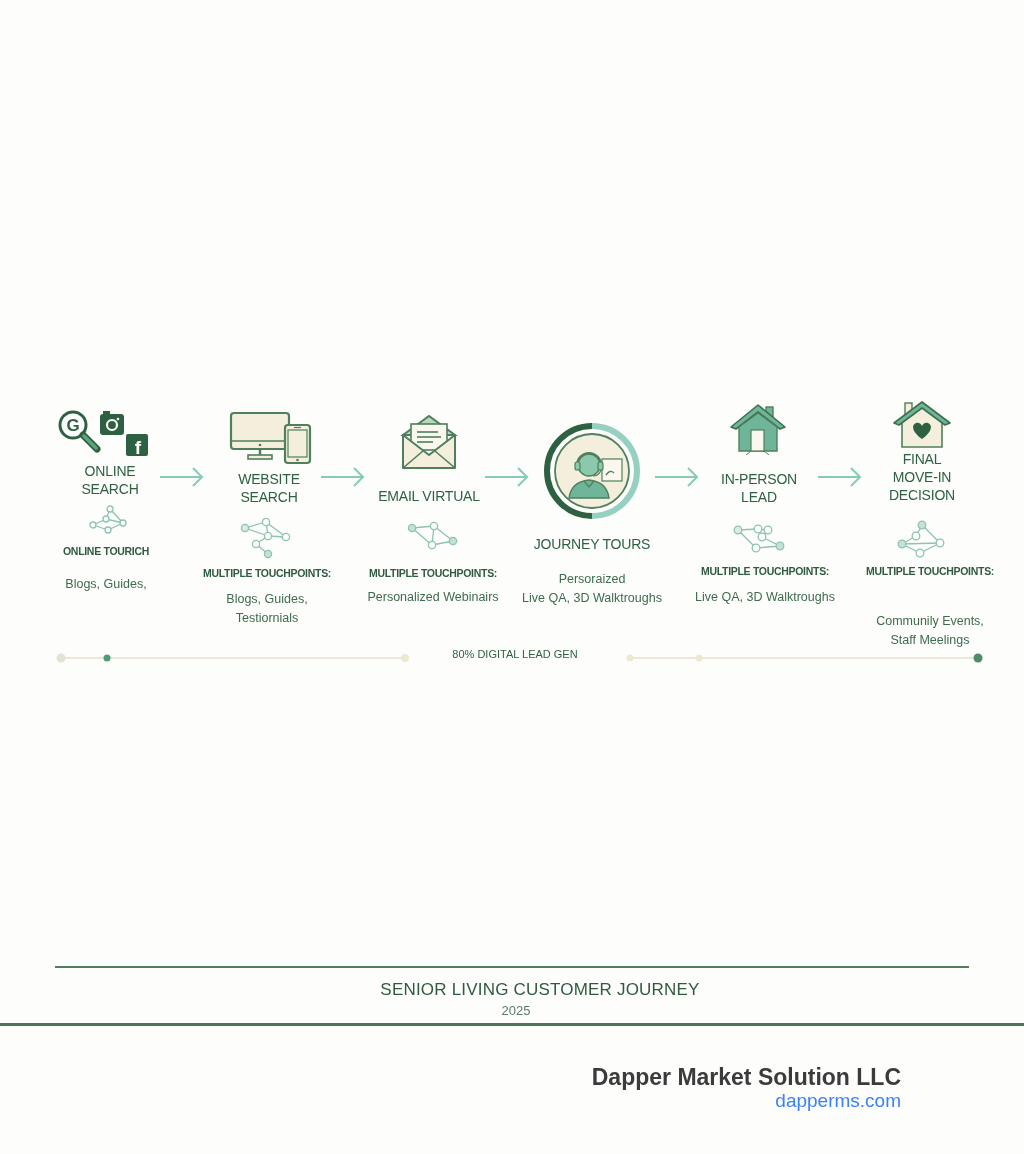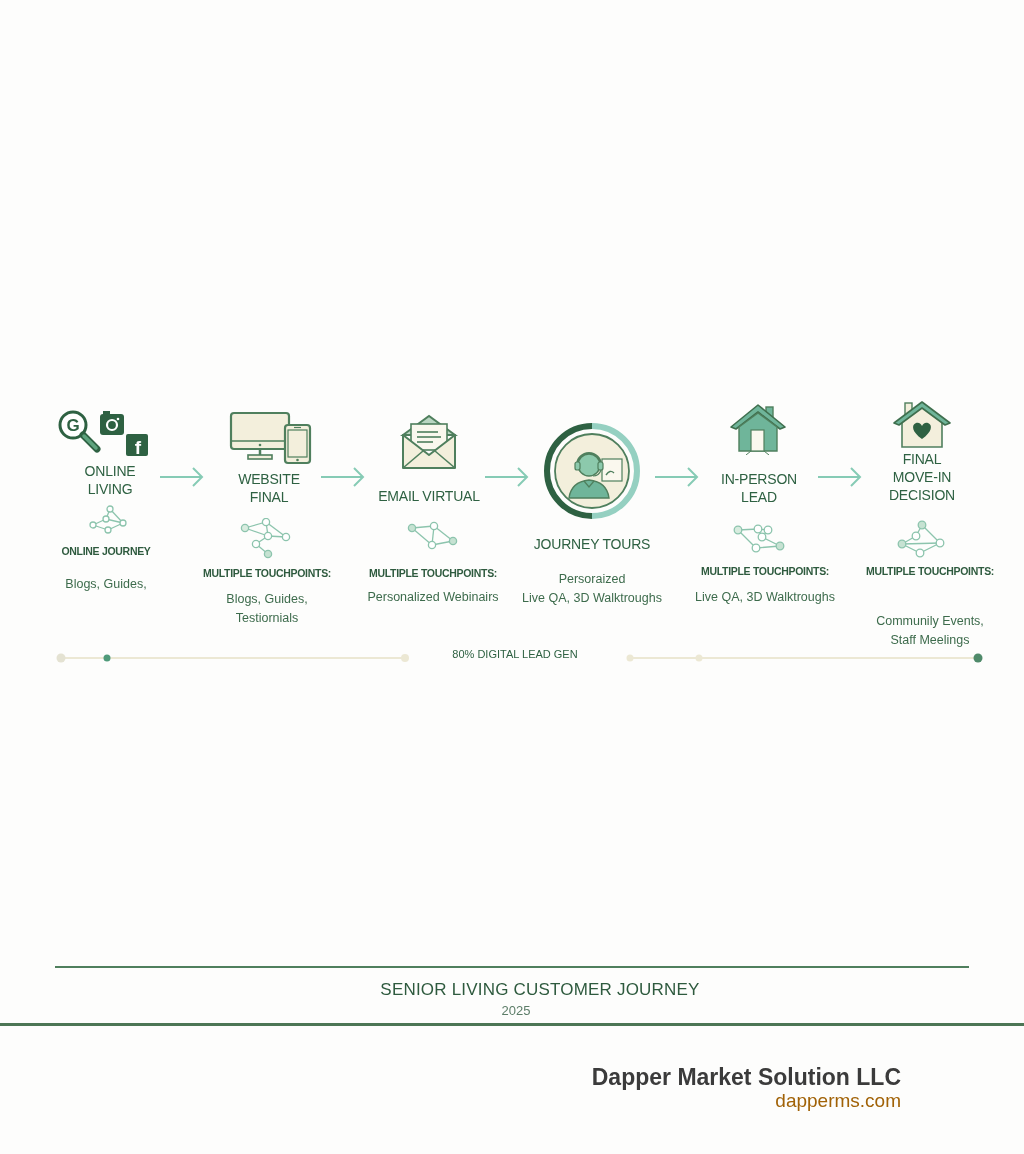--- a/index.html
+++ b/index.html
@@ -30,76 +30,76 @@
     position:absolute; left:0; width:1010px; top:980px; font-size:17px; color:#2e5a3e; text-align:center; letter-spacing:0.2px;padding-left:35px;
   }
   .footer-year {
     position:absolute; left:0; width:1032px; top:1003px; font-size:13px; color:#5c7d68; text-align:center;
   }
   .rule-bottom { position:absolute; left:0; width:1024px; top:1023px; height:3px; background:#4c7655; }
   .brand-name {
     position:absolute; right:123px; top:1064px; font-size:23px; font-weight:bold; color:#3b3b3b; text-align:center;
   }
   .brand-url {
-    position:absolute; right:123px; top:1090px; font-size:19px; color:#a16207; text-align:right;
+    position:absolute; right:123px; top:1090px; font-size:19px; color:#3b82f6; text-align:right;
   }
 </style>
 </head>
 <body>
 
 <svg class="icon" style="left:56px;top:408px" width="96" height="50" viewBox="0 0 96 50">
   <circle cx="17" cy="17" r="13" fill="#fff" stroke="#2e6142" stroke-width="3"></circle>
   <text x="17" y="23" font-family="Liberation Sans, sans-serif" font-size="17" font-weight="bold" fill="#2e6142" text-anchor="middle">G</text>
   <line x1="27" y1="27" x2="41" y2="41" stroke="#2e6142" stroke-width="7" stroke-linecap="round"></line>
   <line x1="28" y1="28" x2="40" y2="40" stroke="#5ea37e" stroke-width="3.5" stroke-linecap="round"></line>
   <rect x="44" y="6" width="24" height="21" rx="3" fill="#2e6142"></rect>
   <rect x="47" y="3" width="7" height="4" fill="#2e6142"></rect>
   <circle cx="56" cy="17" r="5" fill="none" stroke="#fff" stroke-width="2.2"></circle>
   <circle cx="62" cy="11" r="1.3" fill="#fff"></circle>
   <rect x="70" y="26" width="22" height="22" rx="2" fill="#2e6142"></rect>
   <text x="82" y="46" font-family="Liberation Sans, sans-serif" font-size="19" font-weight="bold" fill="#fff" text-anchor="middle">f</text>
 </svg>
 <div class="title" style="left:60px;width:100px;top:462px;white-space:pre-line">ONLINE
-LIVING</div>
+SEARCH</div>
 <svg class="network" style="left:88px;top:505px" width="44" height="32" viewBox="0 0 44 32">
   <g stroke="#8cc4ad" stroke-width="1.3" fill="#fff">
     <line x1="5" y1="20" x2="18" y2="14"></line>
       <line x1="18" y1="14" x2="22" y2="4"></line>
       <line x1="18" y1="14" x2="35" y2="18"></line>
     <line x1="5" y1="20" x2="20" y2="25"></line>
       <line x1="20" y1="25" x2="35" y2="18"></line>
       <line x1="22" y1="4" x2="35" y2="18"></line>
     <circle cx="5" cy="20" r="3"></circle>
       <circle cx="18" cy="14" r="3"></circle>
       <circle cx="22" cy="4" r="3"></circle>
     <circle cx="35" cy="18" r="3"></circle>
       <circle cx="20" cy="25" r="3"></circle>
   </g>
 </svg>
-<div class="tp-label" style="left:46px;width:120px;top:545px">ONLINE JOURNEY</div>
+<div class="tp-label" style="left:46px;width:120px;top:545px">ONLINE TOURICH</div>
 <div class="tp-text" style="left:46px;width:120px;top:567px;white-space:pre-line">Blogs, Guides,</div>
 
 <svg class="arrow" style="left:159px;top:466px" width="46" height="22" viewBox="0 0 46 22">
   <line x1="1" y1="11" x2="43" y2="11" stroke="#86cbb5" stroke-width="2"></line>
   <polyline points="34,2 43,11 34,20" fill="none" stroke="#86cbb5" stroke-width="2"></polyline>
 </svg>
 
 <svg class="icon" style="left:228px;top:410px" width="86" height="55" viewBox="0 0 86 55">
   <rect x="3" y="3" width="58" height="36" rx="3" fill="#f3efdc" stroke="#4f7f5d" stroke-width="2.2"></rect>
   <line x1="3" y1="31" x2="61" y2="31" stroke="#4f7f5d" stroke-width="1.5"></line>
   <circle cx="32" cy="35" r="1.3" fill="#4f7f5d"></circle>
   <line x1="32" y1="39" x2="32" y2="46" stroke="#4f7f5d" stroke-width="2.5"></line>
   <rect x="20" y="45" width="24" height="4" fill="#f3efdc" stroke="#4f7f5d" stroke-width="1.6"></rect>
   <rect x="57" y="15" width="25" height="38" rx="3" fill="#f3efdc" stroke="#4f7f5d" stroke-width="2.2"></rect>
   <rect x="60" y="20" width="19" height="27" fill="#f3efdc" stroke="#4f7f5d" stroke-width="1.2"></rect>
   <line x1="66" y1="17.5" x2="73" y2="17.5" stroke="#4f7f5d" stroke-width="1.2"></line>
   <circle cx="69.5" cy="50" r="1.3" fill="#4f7f5d"></circle>
 </svg>
 <div class="title" style="left:219px;width:100px;top:470px;white-space:pre-line">WEBSITE
-FINAL</div>
+SEARCH</div>
 <svg class="network" style="left:240px;top:518px" width="56" height="42" viewBox="0 0 56 42">
   <g stroke="#8cc4ad" stroke-width="1.3" fill="#fff">
     <line x1="5" y1="10" x2="26" y2="4"></line>
       <line x1="5" y1="10" x2="28" y2="18"></line>
       <line x1="26" y1="4" x2="46" y2="19"></line>
     <line x1="28" y1="18" x2="46" y2="19"></line>
       <line x1="28" y1="18" x2="16" y2="26"></line>
       <line x1="16" y1="26" x2="28" y2="36"></line>
     <line x1="26" y1="4" x2="28" y2="18"></line>
     <circle cx="5" cy="10" r="3.6" fill="#d8ecdf"></circle>

